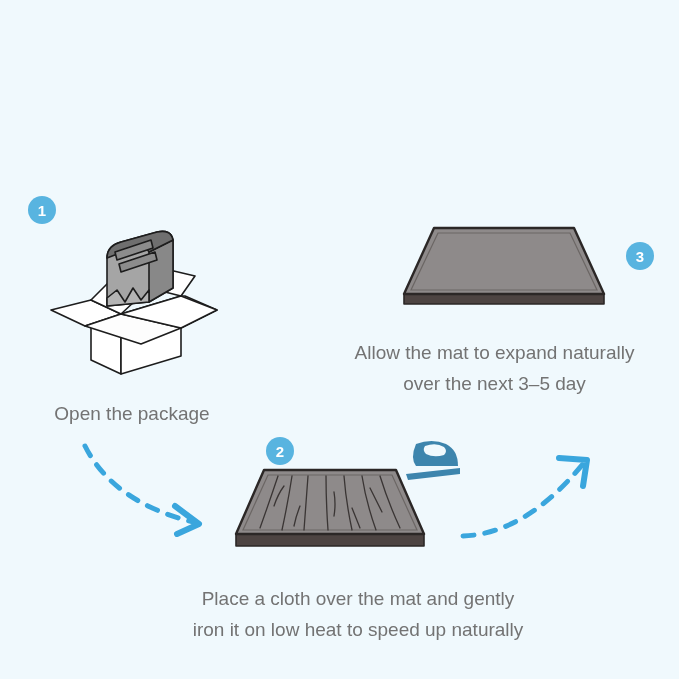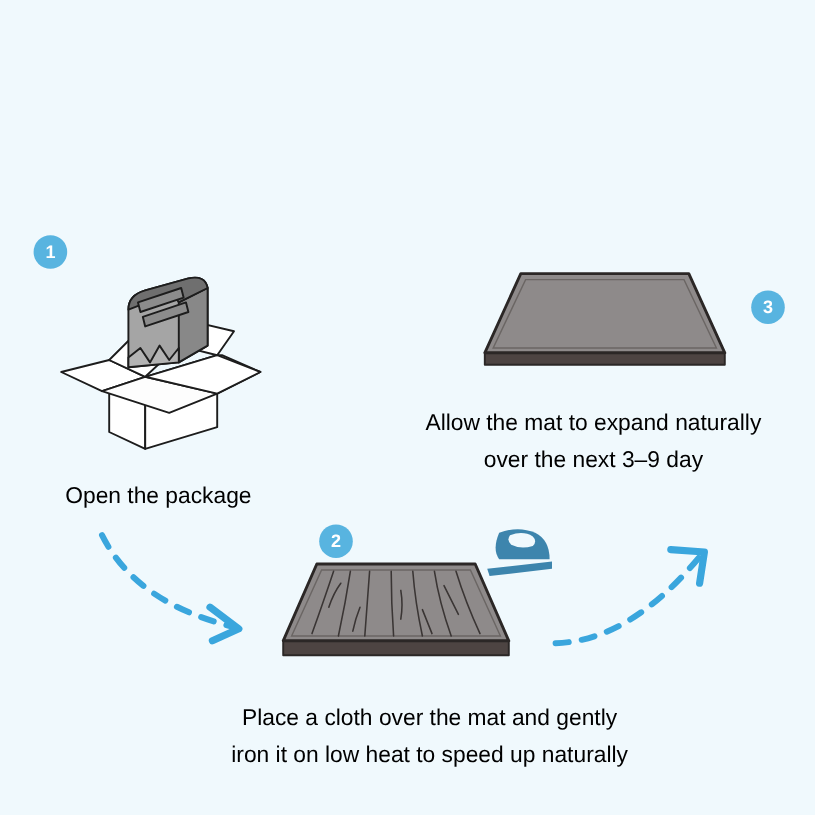--- a/index.html
+++ b/index.html
@@ -53,21 +53,21 @@
     justify-content: center;
     line-height: 1;
   }
   #badge-1 { left: 28px; top: 196px; }
   #badge-2 { left: 266px; top: 437px; }
   #badge-3 { left: 626px; top: 242px; }
 
   
   .caption {
     position: absolute;
-    color: #000000;
+    color: #737373;
     font-size: 19px;
     line-height: 1.65;
     text-align: center;
   }
   #caption-1 {
     left: 0px;
     top: 398px;
     width: 264px;
   }
   #caption-3 {
@@ -137,21 +137,21 @@
       <path d="M6 76 L206 76 L206 86 L6 86 Z" fill="#4d4442" stroke="#2b2726" stroke-width="1.6" stroke-linejoin="round"></path>
 
       <path d="M36 10 L176 10 L206 76 L6 76 Z" fill="#8e8a8a" stroke="#2b2726" stroke-width="2.4" stroke-linejoin="round"></path>
 
       <path d="M40 15 L172 15 L199 72 L13 72 Z" fill="none" stroke="#6b6664" stroke-width="1.2"></path>
     </svg>
   </div>
   <div class="badge" id="badge-3">3</div>
   <div class="caption" id="caption-3">
     <span class="line">Allow the mat to expand naturally</span>
-    <span class="line">over the next 3–9 day</span>
+    <span class="line">over the next 3–5 day</span>
   </div>
 
   <div class="art" id="art-mat2">
     <svg width="200" height="95" viewBox="0 0 200 95">
       <path d="M6 72 L194 72 L194 84 L6 84 Z" fill="#4d4442" stroke="#2b2726" stroke-width="1.6" stroke-linejoin="round"></path>
       <path d="M34 8 L166 8 L194 72 L6 72 Z" fill="#8e8a8a" stroke="#2b2726" stroke-width="2.4" stroke-linejoin="round"></path>
       <path d="M38 13 L162 13 L187 68 L13 68 Z" fill="none" stroke="#6b6664" stroke-width="1.2"></path>
       <g stroke="#3a3534" stroke-width="1.3" fill="none" stroke-linecap="round">
         <path d="M48 14 Q40 38 30 66"></path>
         <path d="M62 14 Q58 40 52 68"></path>

